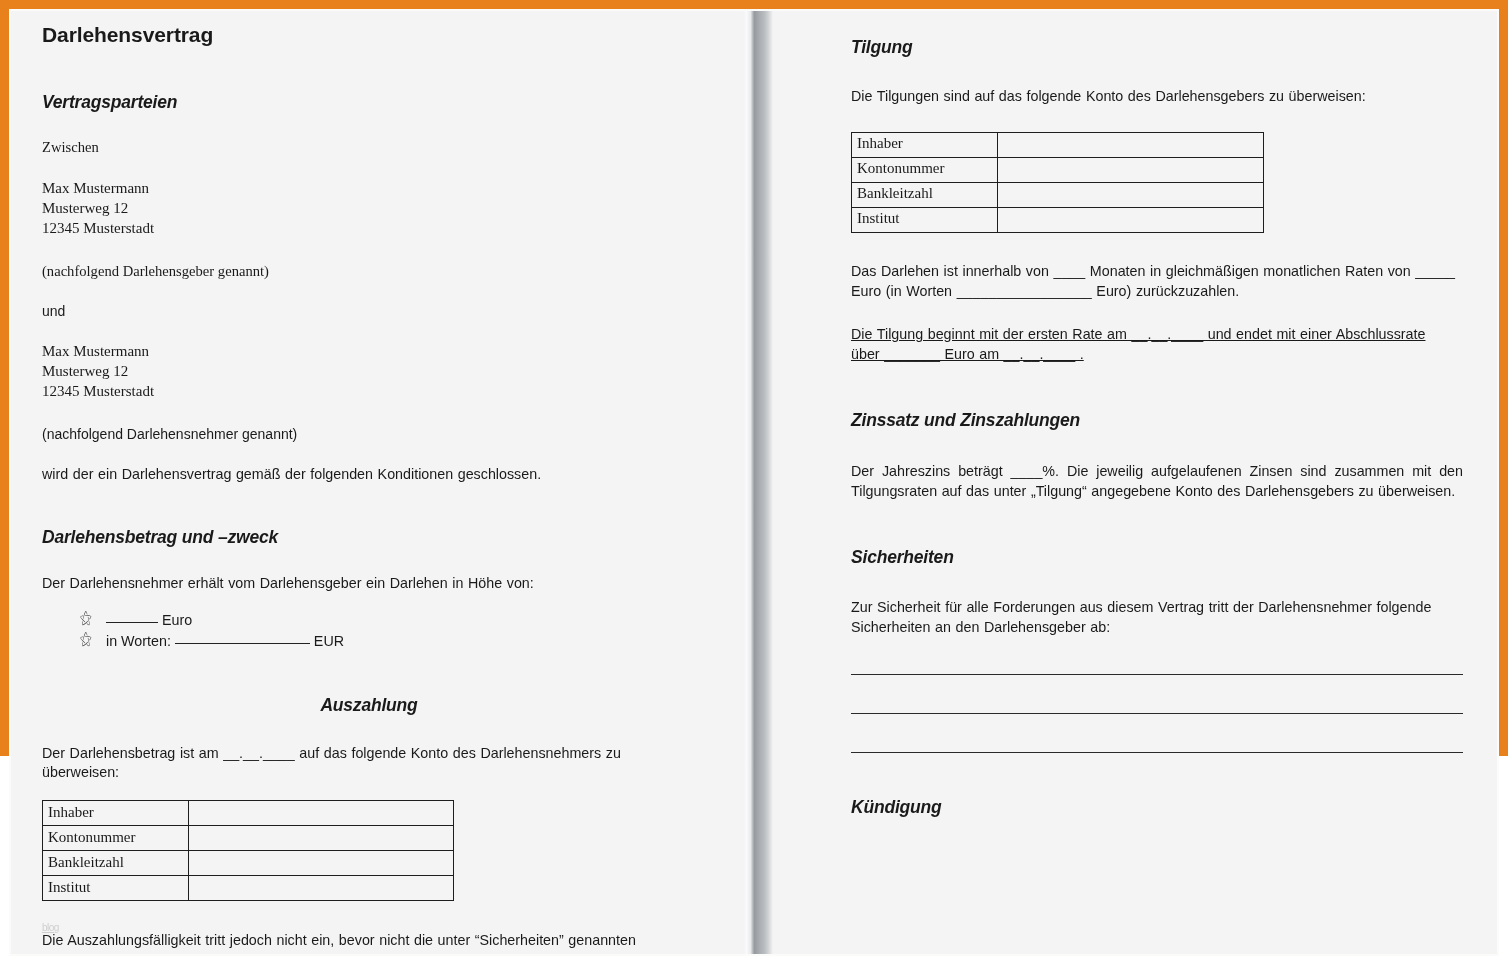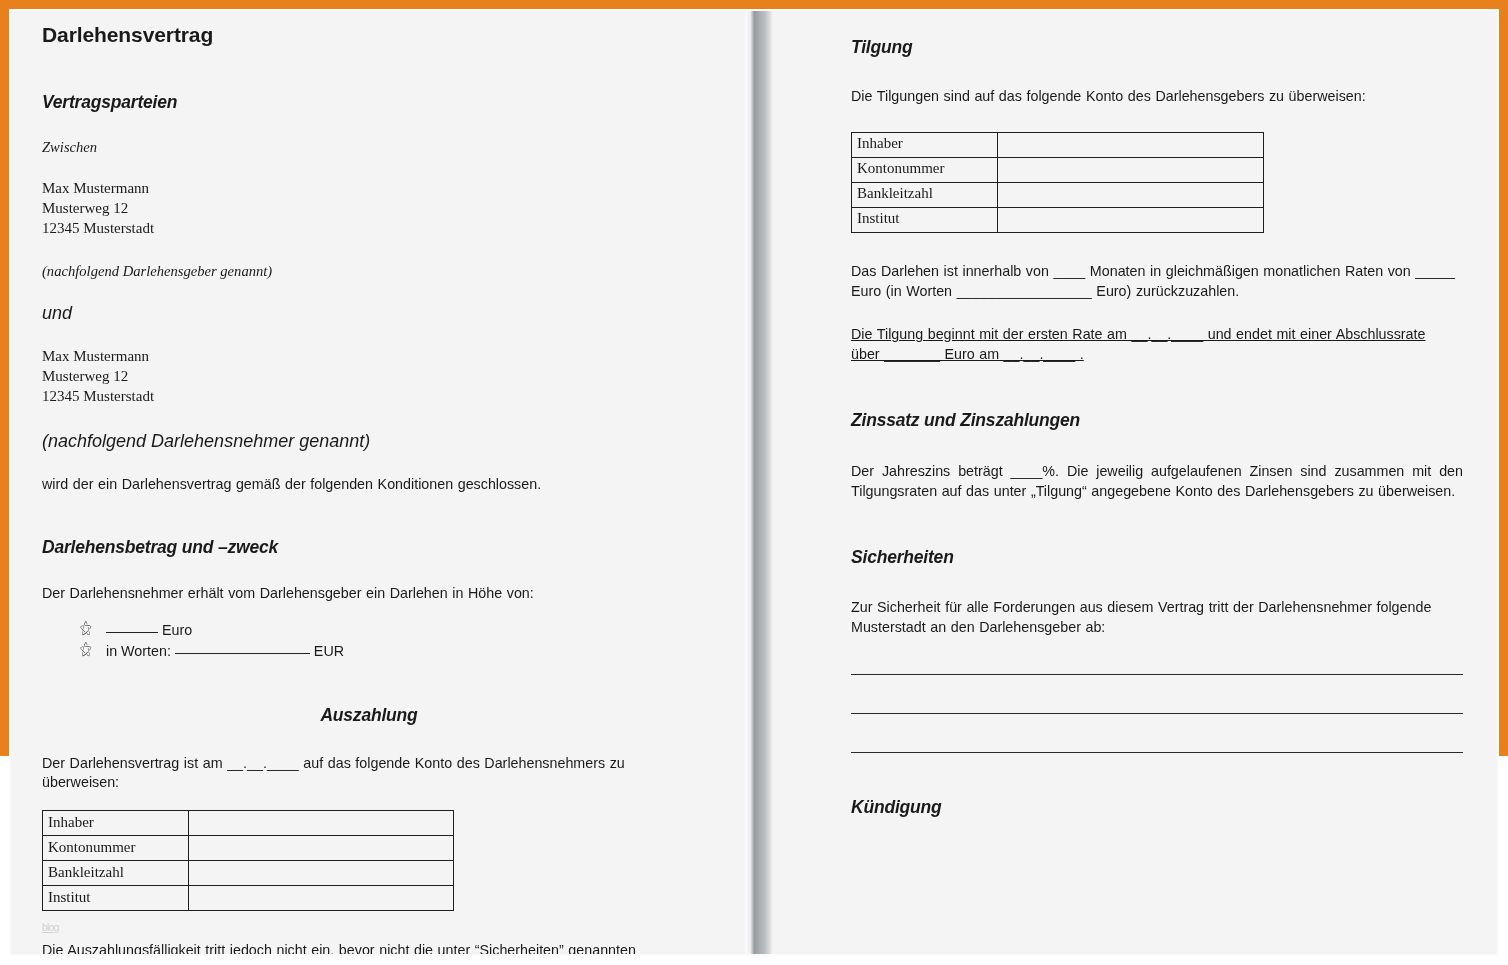--- a/index.html
+++ b/index.html
@@ -100,28 +100,26 @@
   p.justify { text-align: justify; }
   p.tight { margin-bottom: 17px; }
   p.serif-block {
     font-family: "Liberation Serif", serif;
     font-size: 15px;
     line-height: 1.33;
     margin: 0 0 24px 0;
   }
   p.serif-italic {
     font-family: "Liberation Serif", serif;
-    font-style: italic;
     font-size: 14.6px;
     margin: 0 0 23px 0;
   }
   p.sans-italic {
     font-family: "Liberation Sans", sans-serif;
-    font-style: italic;
-    font-size: 18px;
+    font-size: 14px;
     margin: 0 0 23px 0;
   }
 
   
   ul.bird-list {
     list-style: none;
     margin: 0 0 26px 0;
     padding: 0 0 0 38px;
   }
   ul.bird-list li {
@@ -229,21 +227,21 @@
             <span class="bird">⚝</span><span class="blank" style="width:52px;"></span><span> Euro</span>
           </li>
           <li>
             <span class="bird">⚝</span><span>in Worten: </span><span class="blank" style="width:135px;"></span><span> EUR</span>
           </li>
         </ul>
 
         <h2 class="section" style="margin-top:43px; margin-bottom:28px;text-align:center;">Auszahlung</h2>
 
         <p class="body tight" style="max-width:600px;">
-          <span>Der Darlehensvertrag ist am </span><span>__.__.____</span><span> auf das folgende Konto des Darlehensnehmers zu überweisen:</span>
+          <span>Der Darlehensbetrag ist am </span><span>__.__.____</span><span> auf das folgende Konto des Darlehensnehmers zu überweisen:</span>
         </p>
 
         <table class="bank">
           <tbody>
             <tr>
               <td style="width:140px;">Inhaber</td>
               <td class="val" style="width:264px;"></td>
             </tr>
             <tr>
               <td>Kontonummer</td>
@@ -299,21 +297,21 @@
         <p class="body" style="max-width:615px; margin-bottom:24px;">Das Darlehen ist innerhalb von ____ Monaten in gleichmäßigen monatlichen Raten von _____ Euro (in Worten _________________ Euro) zurückzuzahlen.</p>
 
         <p class="body" style="max-width:605px; margin-bottom:45px;text-decoration:underline;">Die Tilgung beginnt mit der ersten Rate am __.__.____ und endet mit einer Abschlussrate über _______ Euro am __.__.____ .</p>
 
         <h2 class="section" style="margin-bottom:32px;">Zinssatz und Zinszahlungen</h2>
 
         <p class="body justify" style="margin-bottom:46px;">Der Jahreszins beträgt ____%. Die jeweilig aufgelaufenen Zinsen sind zusammen mit den Tilgungsraten auf das unter „Tilgung“ angegebene Konto des Darlehensgebers zu überweisen.</p>
 
         <h2 class="section" style="margin-bottom:31px;">Sicherheiten</h2>
 
-        <p class="body" style="max-width:600px; margin-bottom:0;">Zur Sicherheit für alle Forderungen aus diesem Vertrag tritt der Darlehensnehmer folgende Musterstadt an den Darlehensgeber ab:</p>
+        <p class="body" style="max-width:600px; margin-bottom:0;">Zur Sicherheit für alle Forderungen aus diesem Vertrag tritt der Darlehensnehmer folgende Sicherheiten an den Darlehensgeber ab:</p>
 
         <div class="rule-group">
           <hr class="rule">
           <hr class="rule">
           <hr class="rule" style="margin-bottom:44px;">
         </div>
 
         <h2 class="section" style="margin-bottom:32px;">Kündigung</h2>
 
       </div>

